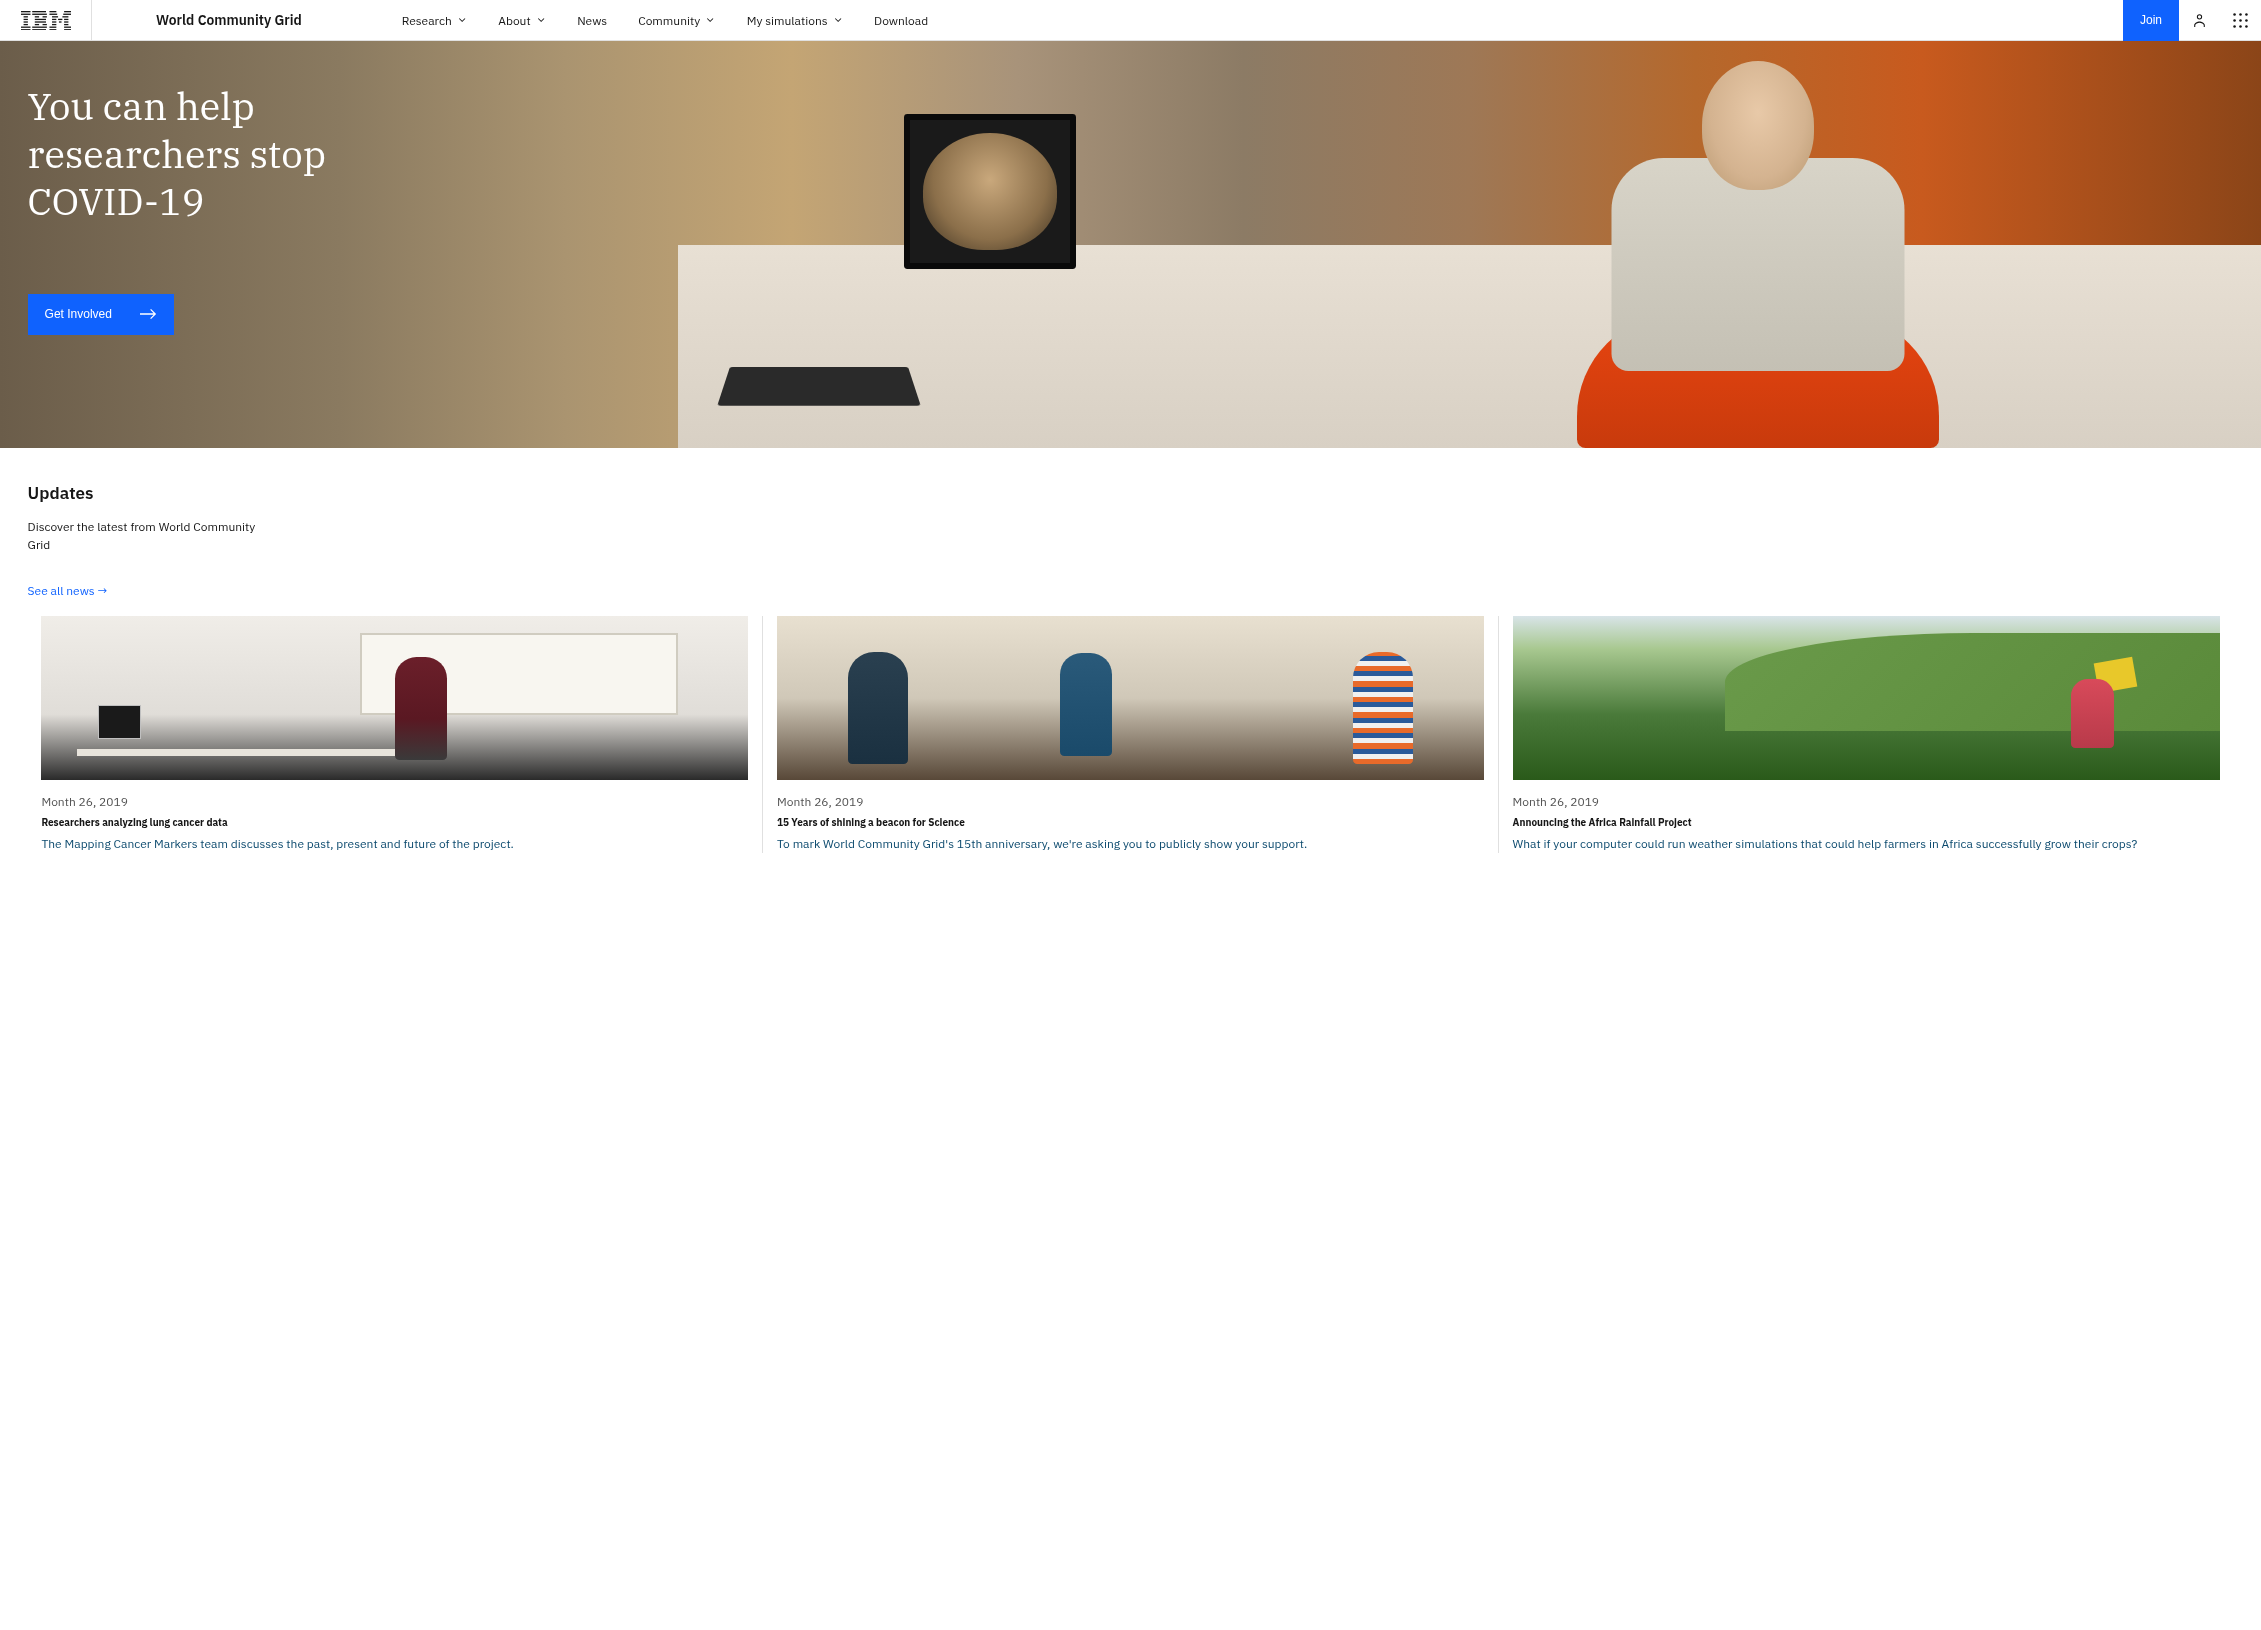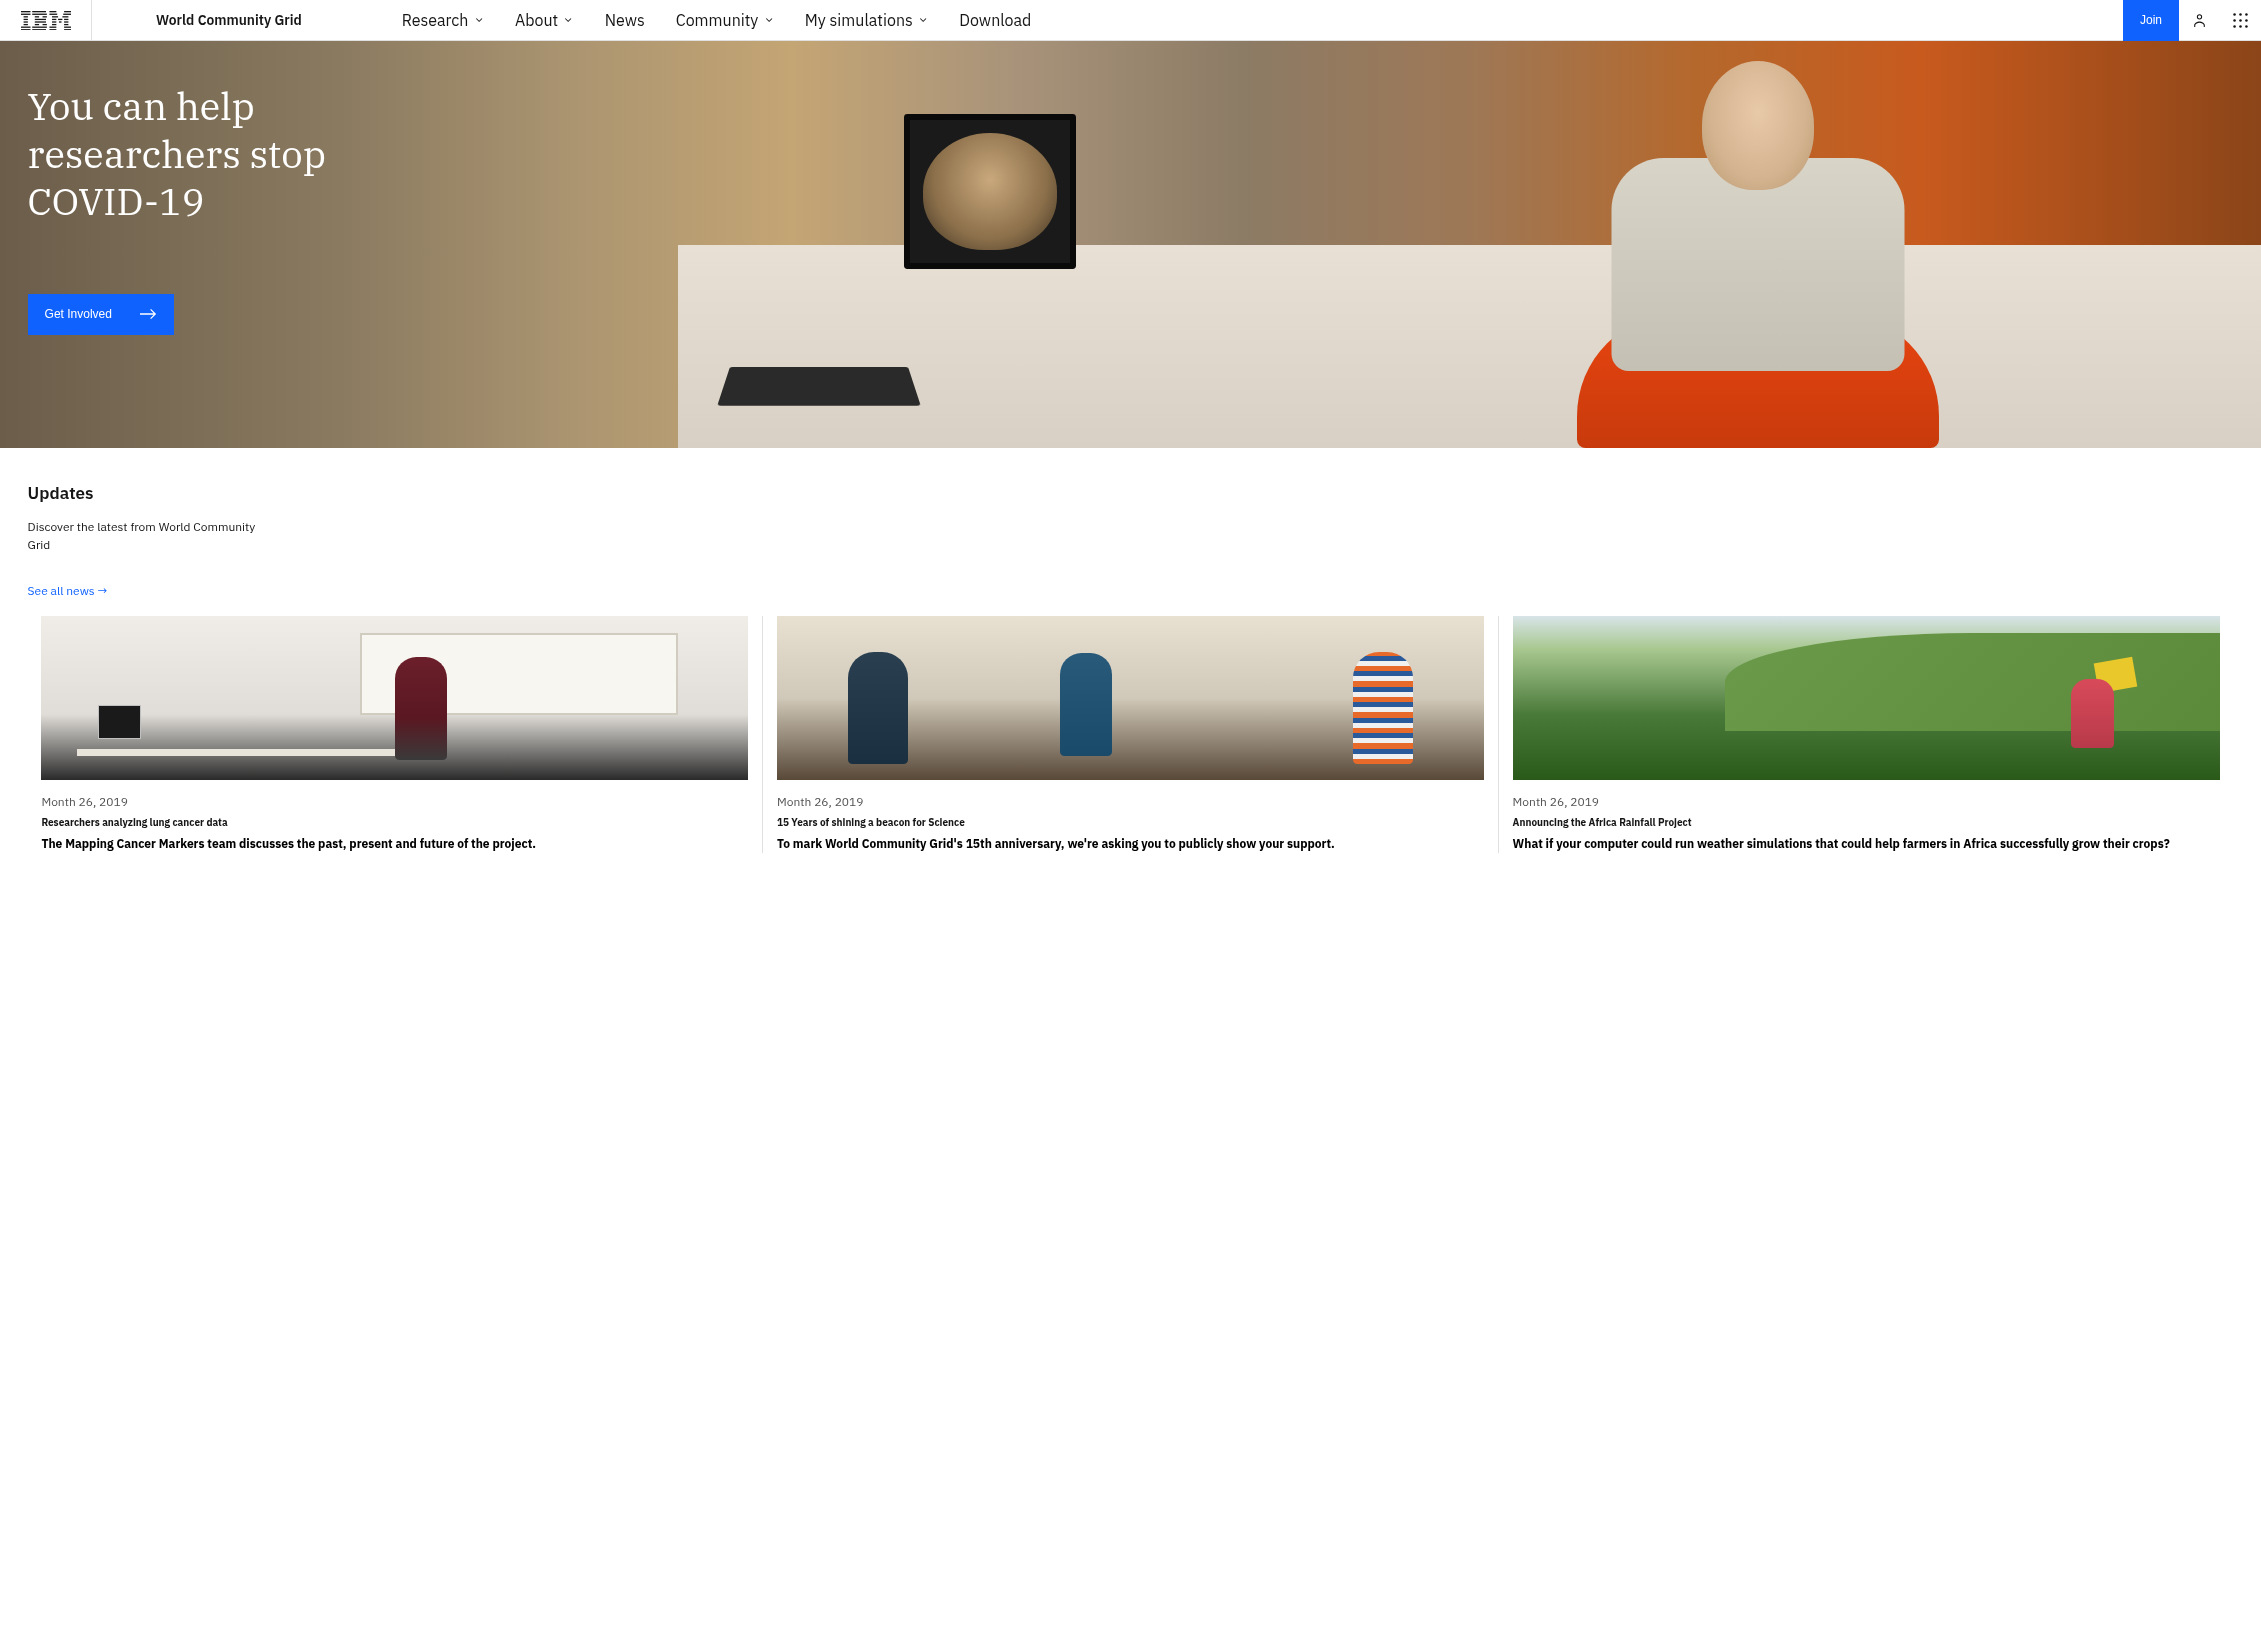--- a/index.html
+++ b/index.html
@@ -2,21 +2,21 @@
 <html style="font-size:13.8px"><head>
 <meta charset="utf-8">
 <style>
 * { margin: 0; padding: 0; box-sizing: border-box; }
 body { font-family: 'IBM Plex Sans', -apple-system, BlinkMacSystemFont, sans-serif; color: #161616; background: #fff; }
 
 .header { display: flex; align-items: center; height: 41px; border-bottom: 0.9px solid #e0e0e0; gap: 43px; }
 .ibm-logo { padding: 0 20.7px; display: flex; align-items: center; height: 100%; border-right: 0.9px solid #e0e0e0; }
 .site-name { padding: 0 20.7px; font-weight: 600; font-size: 13.8px; }
 .nav { display: flex; flex: 1; margin-left: 20.7px; }
-.nav-item { display: flex; align-items: center; padding: 0 15.5px; height: 41px; font-size: 16px; color: #161616; cursor: pointer; gap: 5.2px; }
+.nav-item { display: flex; align-items: center; padding: 0 15.5px; height: 41px; font-size: 12px; color: #161616; cursor: pointer; gap: 5.2px; }
 .chevron { width: 10.3px; height: 10.3px; }
 .header-right { display: flex; align-items: center; height: 100%; }
 .join-btn { background: #0f62fe; color: #fff; height: 41px; padding: 8px 17px; display: flex; align-items: center; font-size: 12px; cursor: pointer; border: none; }
 .icon-btn { width: 41px; height: 41px; display: flex; align-items: center; justify-content: center; cursor: pointer; }
 
 .hero { position: relative; height: 407px; overflow: hidden; }
 .hero-bg { position: absolute; inset: 0; background: linear-gradient(90deg, #6b5d4a 0%, #8a7a60 15%, #aa9470 25%, #c4a574 35%, #a8937a 45%, #8c7b65 55%, #9e7856 65%, #b5682c 75%, #c85a1e 85%, #8b4518 100%); }
 .hero-desk { position: absolute; left: 30%; right: 0; bottom: 0; height: 50%; background: linear-gradient(180deg, #e8e0d4 0%, #d8d0c4 100%); }
 .hero-monitor { position: absolute; left: 40%; top: 18%; width: 172px; height: 155px; background: #1a1a1a; border: 6.9px solid #0a0a0a; border-radius: 3.4px; }
 .hero-monitor-face { position: absolute; inset: 13px; background: radial-gradient(ellipse at 50% 40%, #c9a87c 0%, #8b6f4a 60%, #3a2f20 100%); border-radius: 50% 50% 45% 45%; }
@@ -34,21 +34,21 @@
 .updates-side { width: 241px; flex-shrink: 0; }
 .updates-heading { font-size: 17px; font-weight: 600; margin-bottom: 13.8px; }
 .updates-desc { font-size: 12px; line-height: 1.5; color: #161616; margin-bottom: 27.6px; }
 .see-all { color: #0f62fe; font-size: 12px; text-decoration: none; display: inline-flex; align-items: center; gap: 3.4px; cursor: pointer; }
 .cards { display: flex; flex: 1; gap: 0; }
 .card { flex: 1; padding: 0 13.8px; border-right: 0.9px solid #e0e0e0; }
 .card:last-child { border-right: none; }
 .card-img { width: 100%; height: 164px; margin-bottom: 13.8px; position: relative; overflow: hidden; }
 .card-date { font-size: 12px; color: #525252; margin-bottom: 6.9px; }
 .card-title { font-size: 10px; font-weight: 700; line-height: 1.4; margin-bottom: 5px; }
-.card-desc { font-size: 12px; line-height: 1.5; color: #000000; font-weight: bold; }
+.card-desc { font-size: 12px; line-height: 1.5; color: #0c4a6e; }
 
 .img1 { background: linear-gradient(180deg, #f0ede8 0%, #e0ddd8 60%, #2a2a2a 100%); }
 .img1-person { position: absolute; left: 50%; top: 25%; width: 52px; height: 103px; background: linear-gradient(180deg, #6b1f2a 0%, #5a1822 60%, #3a3a3a 100%); border-radius: 21.5px 21.5px 4.3px 4.3px; }
 .img1-desk { position: absolute; left: 5%; bottom: 15%; width: 50%; height: 6.9px; background: #e8e4dc; }
 .img1-monitor { position: absolute; left: 8%; bottom: 25%; width: 43px; height: 34px; background: #1a1a1a; border: 1.7px solid #c0c0c0; }
 .img1-board { position: absolute; right: 10%; top: 10%; width: 45%; height: 50%; background: #f8f6f0; border: 2.6px solid #d0ccc0; }
 
 .img2 { background: linear-gradient(180deg, #e8e0d0 0%, #d0c8b8 50%, #584838 100%); }
 .img2-p1 { position: absolute; left: 10%; bottom: 10%; width: 60px; height: 112px; background: linear-gradient(180deg, #2a4050 0%, #1a3040 100%); border-radius: 26px 26px 4.3px 4.3px; }
 .img2-p2 { position: absolute; left: 40%; bottom: 15%; width: 52px; height: 103px; background: linear-gradient(180deg, #2a5a7a 0%, #1a4a6a 100%); border-radius: 21.5px 21.5px 4.3px 4.3px; }

